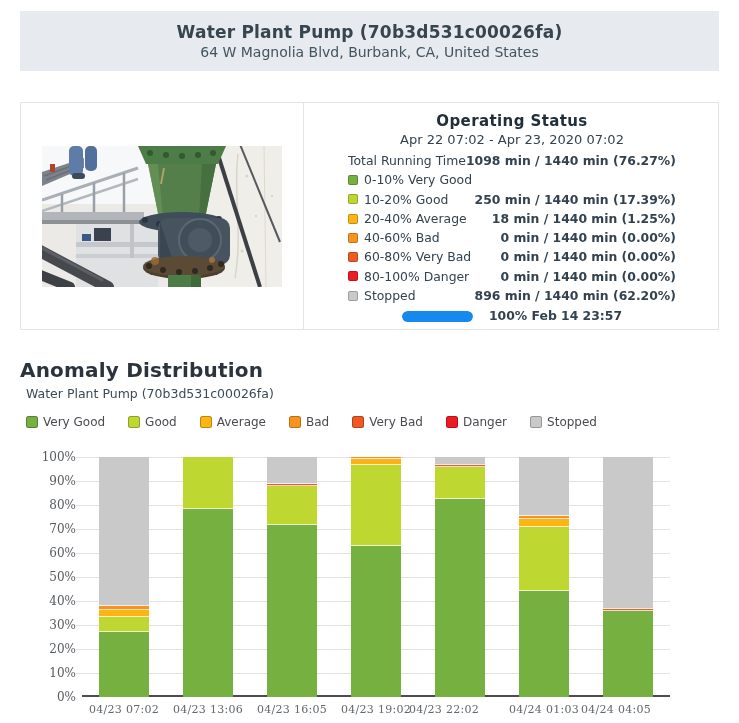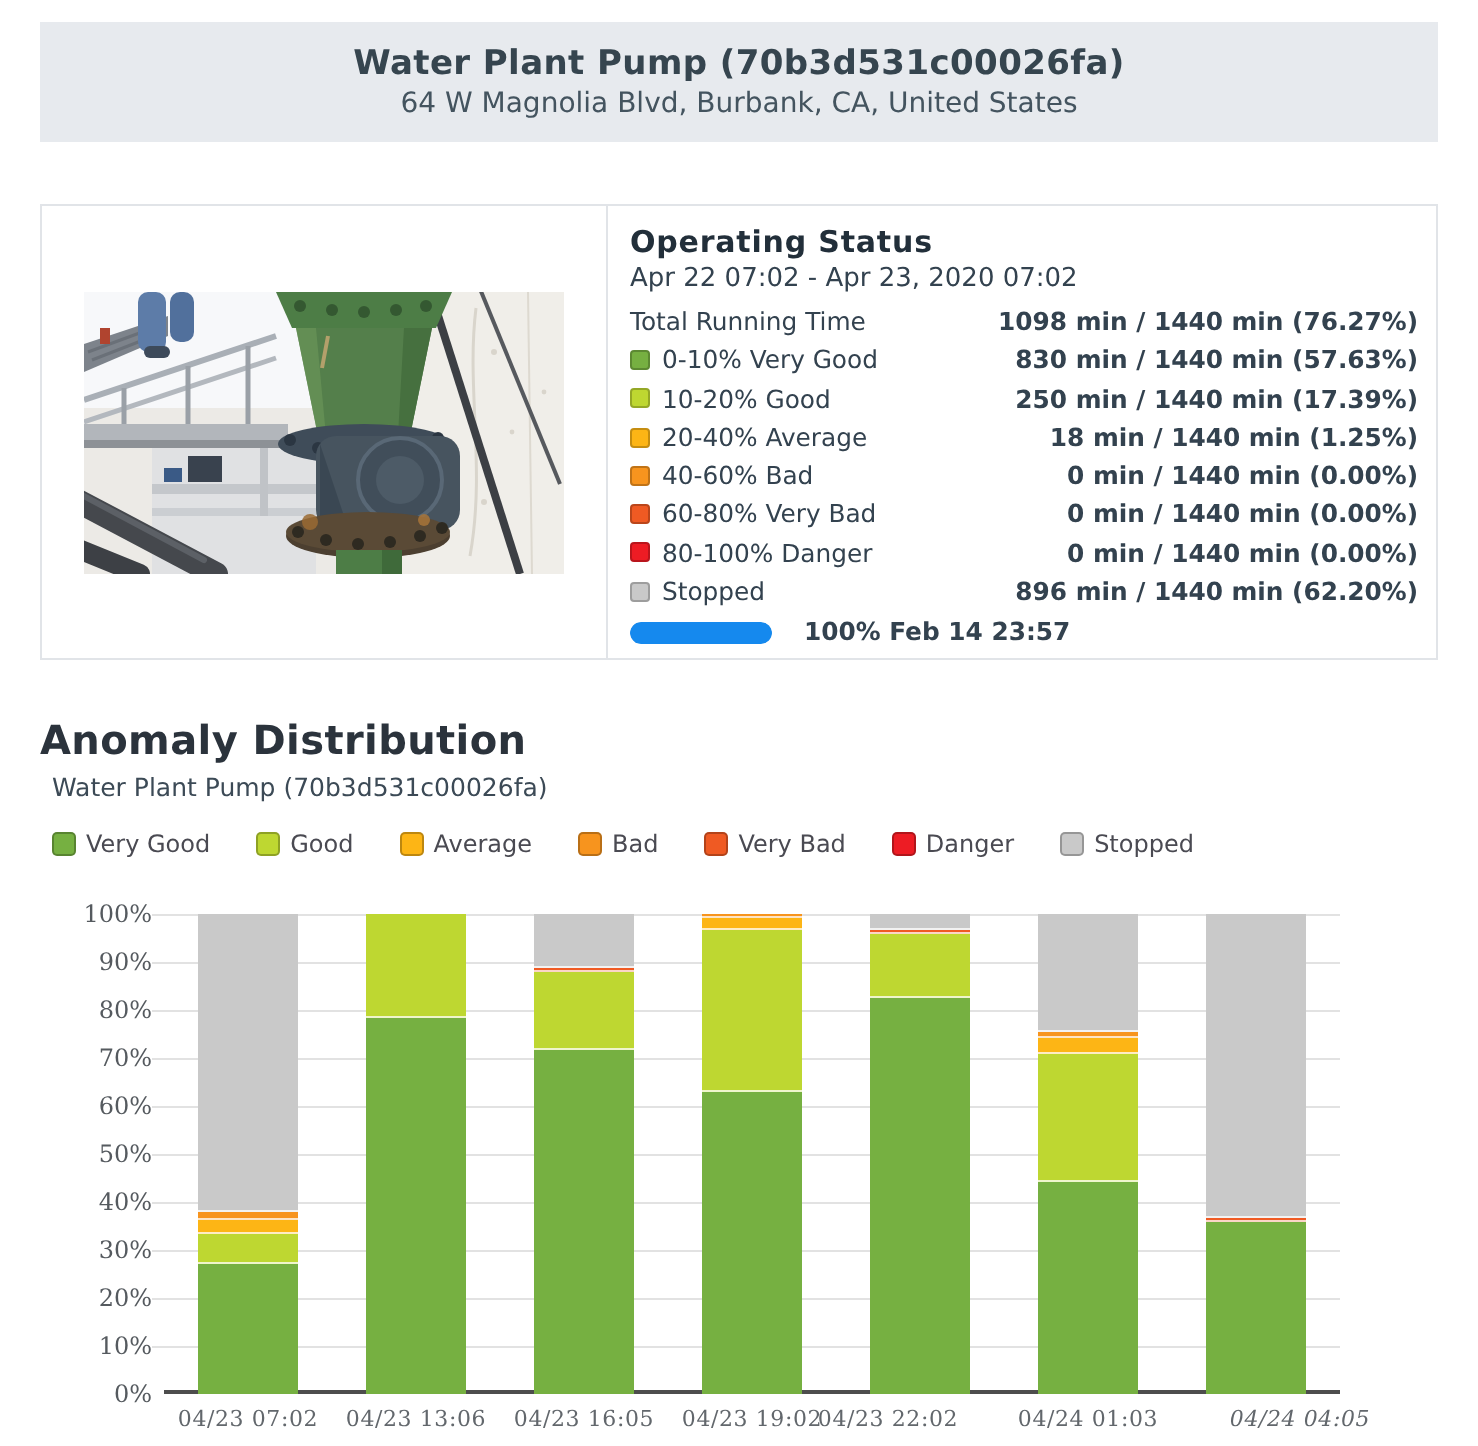--- a/index.html
+++ b/index.html
@@ -20,21 +20,21 @@
 
   
   .status-card {
     margin:31px 20px 0 20px; height:228px;
     border:1px solid #e1e4e8; background:#fff; display:flex;
   }
   .photo-wrap { flex:1 1 auto; display:flex; align-items:center; justify-content:center; }
   .photo-wrap svg { display:block; }
   .status-panel {
     width:415px; flex:0 0 415px; border-left:1px solid #e1e4e8;
-    padding:9px 9px 6px 11px; display:flex; flex-direction:column;
+    padding:9px 9px 6px 11px; display:flex; flex-direction:column;align-items:center;
   }
   .status-title { font-size:15px; font-weight:bold; color:#222f3a; letter-spacing:.4px; }
   .status-date { font-size:13px; color:#33424f; margin:2px 0 4px 0; }
   .status-row {
     display:flex; align-items:center; font-size:12.4px; line-height:19.3px; height:19.3px;
     color:#33424f;
   }
   .status-row .sq {
     width:10px; height:10px; border-radius:2px; margin-right:6px;
     border:1px solid rgba(0,0,0,.22); flex:0 0 10px;
@@ -179,21 +179,20 @@
       <div class="status-title">Operating Status</div>
       <div class="status-date">Apr 22 07:02 - Apr 23, 2020 07:02</div>
       <div id="status-rows">
           <div class="status-row">
             <span class="lbl">Total Running Time</span>
             <span class="val">1098 min / 1440 min (76.27%)</span>
           </div>
           <div class="status-row">
             <span class="sq" style="background: rgb(118, 176, 65);"></span>
             <span class="lbl">0-10% Very Good</span>
-            <span class="val">830 min / 1440 min (57.63%)</span>
           </div>
           <div class="status-row">
             <span class="sq" style="background: rgb(190, 215, 49);"></span>
             <span class="lbl">10-20% Good</span>
             <span class="val">250 min / 1440 min (17.39%)</span>
           </div>
           <div class="status-row">
             <span class="sq" style="background: rgb(253, 181, 21);"></span>
             <span class="lbl">20-40% Average</span>
             <span class="val">18 min / 1440 min (1.25%)</span>
@@ -329,18 +328,18 @@
             <div class="seg" style="height: 36%; background: rgb(118, 176, 65);"></div>
           </div>
         </div>
       <div class="xlabels" id="xlabels">
           <div class="xlabel" style="left: 0px;">04/23 07:02</div>
           <div class="xlabel" style="left: 84px;">04/23 13:06</div>
           <div class="xlabel" style="left: 168px;">04/23 16:05</div>
           <div class="xlabel" style="left: 252px;">04/23 19:02</div>
           <div class="xlabel" style="left: 320px;">04/23 22:02</div>
           <div class="xlabel" style="left: 420px;">04/24 01:03</div>
-          <div class="xlabel" style="left: 526px; font-style: italic;">04/24 04:05</div>
+          <div class="xlabel" style="left: 492px;">04/24 04:05</div>
         </div>
     </div>
   </div>
 
 </div>
 
 </body></html>

